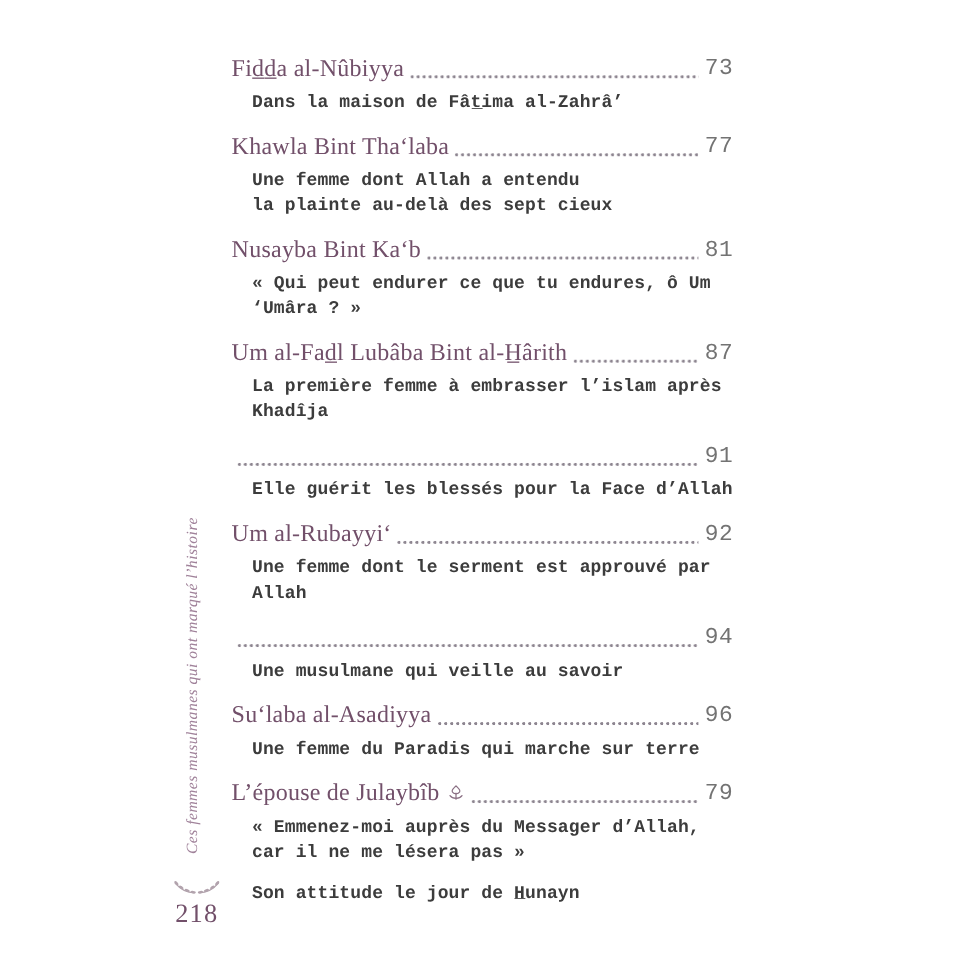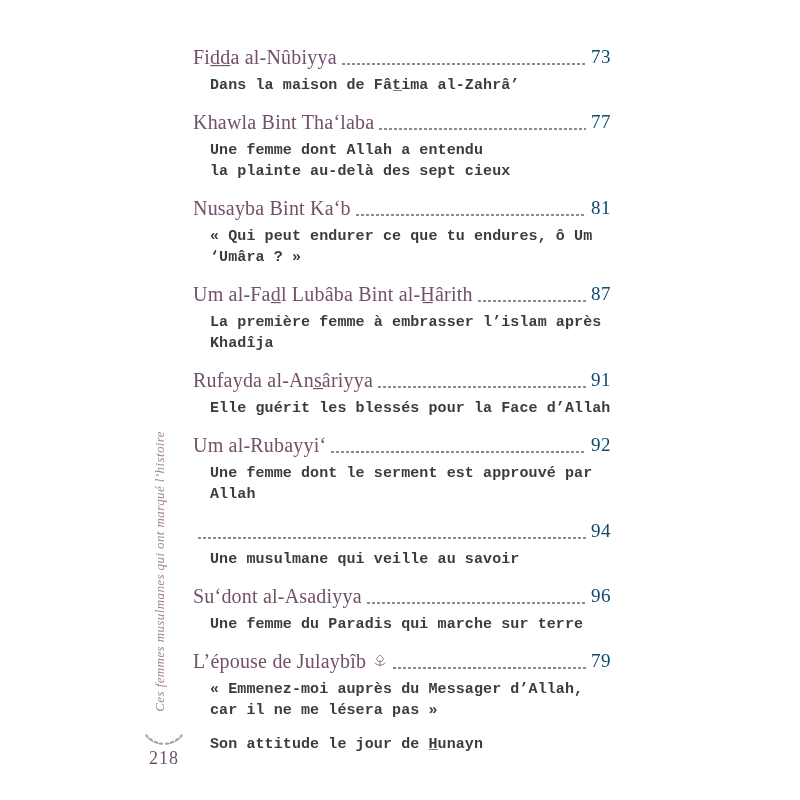--- a/index.html
+++ b/index.html
@@ -39,23 +39,23 @@
   .leader{
     flex:1 1 auto;
     height:4px;
     align-self:flex-end;
     margin:0 5px 4px 5px;
     background-image:radial-gradient(circle at 1.5px 2px, #8d8590 1.1px, rgba(0,0,0,0) 1.5px);
     background-size:5px 4px;
     background-repeat:repeat-x;
   }
   .pagenum{
-    font-family:Liberation Serif, serif;
+    font-family:Liberation Mono, monospace;
     font-size:19px;
-    color:#0c4a6e;
+    color:#737373;
     letter-spacing:0.5px;
   }
   .sub{
     font-family:Liberation Mono, monospace;
     font-size:15px;
     font-weight:600;
     color:#3c3c3c;
     line-height:21px;
     padding-left:17px;
     letter-spacing:0.1px;
@@ -85,21 +85,21 @@
     left:139px; top:730px;
     width:50px;height:20px;
     display:flex;align-items:center;justify-content:center;
   }
   .folio{
     position:absolute;
     left:136px; top:748px;
     width:56px;
     text-align:center;
     font-family:"Liberation Serif", serif;
-    font-size:18px;
+    font-size:22px;
     color:#72506a;
     letter-spacing:1px;
   }
 </style>
 </head>
 <body>
 
 <div class="page">
 
   <div class="toc">
@@ -136,21 +136,20 @@
       <div class="title-row">
         <span class="title">Um al-Fad̲l Lubâba Bint al-H̲ârith</span>
         <span class="leader"></span>
         <span class="pagenum">87</span>
       </div>
       <div class="sub">La première femme à embrasser l’islam après Khadîja</div>
     </div>
 
     <div class="entry">
       <div class="title-row">
-        <span class="title">Rufayda al-Ans̲âriyya</span>
         <span class="leader"></span>
         <span class="pagenum">91</span>
       </div>
       <div class="sub">Elle guérit les blessés pour la Face d’Allah</div>
     </div>
 
     <div class="entry">
       <div class="title-row">
         <span class="title">Um al-Rubayyi‘</span>
         <span class="leader"></span>
@@ -162,21 +161,21 @@
     <div class="entry">
       <div class="title-row">
         <span class="leader"></span>
         <span class="pagenum">94</span>
       </div>
       <div class="sub">Une musulmane qui veille au savoir</div>
     </div>
 
     <div class="entry">
       <div class="title-row">
-        <span class="title">Su‘dont al-Asadiyya</span>
+        <span class="title">Su‘laba al-Asadiyya</span>
         <span class="leader"></span>
         <span class="pagenum">96</span>
       </div>
       <div class="sub">Une femme du Paradis qui marche sur terre</div>
     </div>
 
     <div class="entry">
       <div class="title-row">
         <span class="title">L’épouse de Julaybîb</span>
         <span class="honorific">

